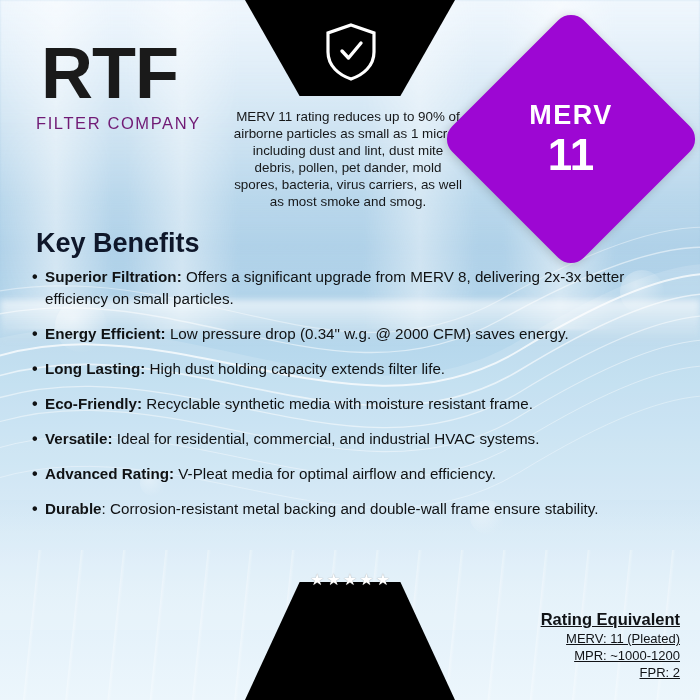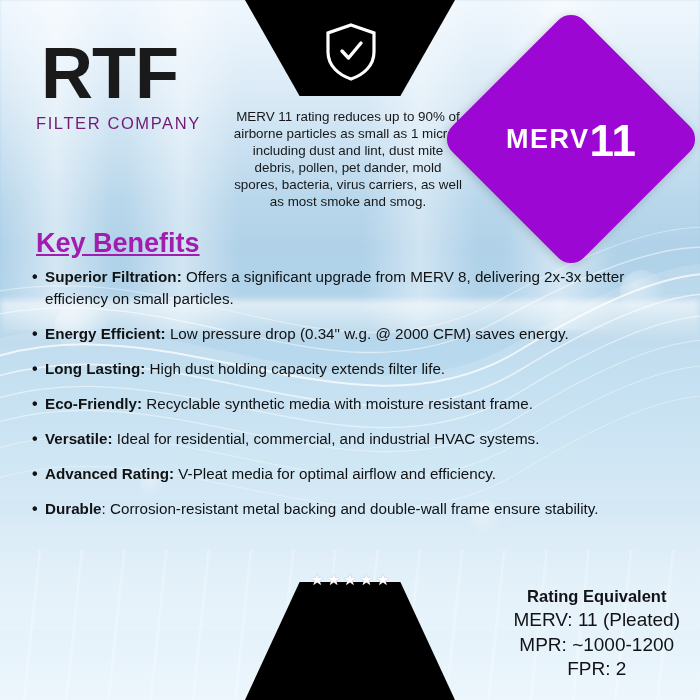--- a/index.html
+++ b/index.html
@@ -164,21 +164,21 @@
     inset: 0;
     background: #9d07d3;
     border-radius: 18px;
     transform: rotate(45deg);
     box-shadow: 0 2px 10px rgba(0,0,0,.18);
   }
   .merv-badge-text {
     position: absolute;
     inset: 0;
     display: flex;
-    flex-direction: row;
+    flex-direction: column;
     align-items: center;
     justify-content: center;
     color: #fff;
   }
   .merv-badge-label {
     font-size: 27px;
     font-weight: bold;
     letter-spacing: 1.5px;
     line-height: 1;
   }
@@ -189,22 +189,21 @@
     margin-top: 4px;
   }
 
   
   .kb-title {
     position: absolute;
     left: 36px;
     top: 228px;
     font-size: 27px;
     font-weight: bold;
-    color: #a21caf;
-    text-decoration: underline;
+    color: #0f172a;
   }
   .benefits {
     position: absolute;
     left: 32px;
     top: 266px;
     width: 640px;
   }
   .benefit {
     display: flex;
     align-items: flex-start;
@@ -244,30 +243,31 @@
     line-height: 1;
     color: #fff;
     text-shadow: 0 0 1px #888;
   }
 
   
   .rating-box {
     position: absolute;
     right: 20px;
     bottom: 18px;
-    text-align: center;
+    text-align: right;
     color: #111316;
+    text-decoration: underline;
   }
   .rating-title {
     font-size: 16.5px;
     font-weight: bold;
     margin-bottom: 2px;
   }
   .rating-line {
-    font-size: 19px;
+    font-size: 13px;
     line-height: 1.3;
   }
 </style>
 </head>
 <body>
 
 <div class="canvas">
 
   <div class="bg-base"></div>
   <div class="bg-window"></div>

